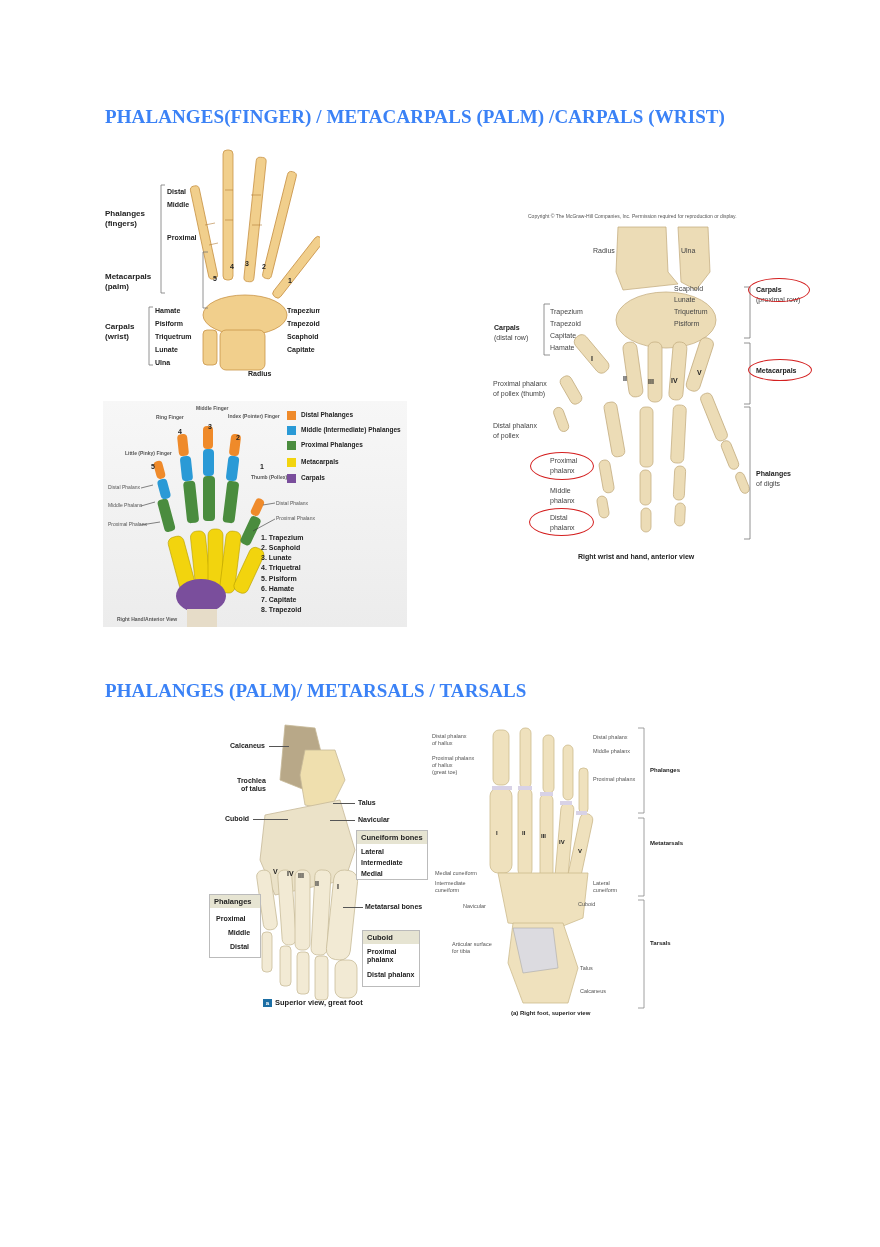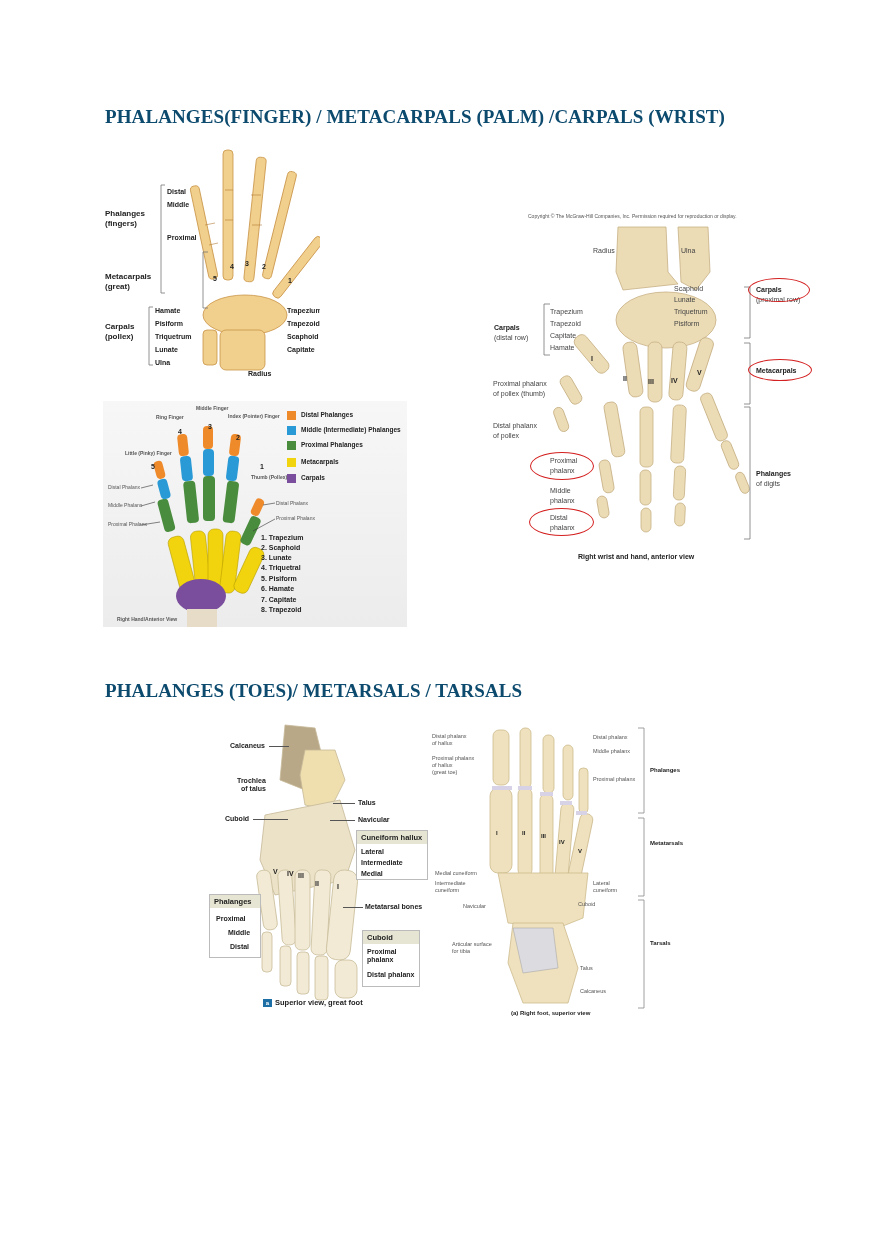--- a/index.html
+++ b/index.html
@@ -1,17 +1,17 @@
 <!DOCTYPE html>
 <html><head>
 <meta charset="utf-8">
 <style>
   html, body { margin: 0; padding: 0; background: #ffffff; }
   body { width: 880px; height: 1247px; position: relative; overflow: hidden; font-family: "Liberation Sans", sans-serif; color: #222; }
-  .heading { position: absolute; left: 105px; font-family: "Liberation Serif", serif; font-weight: bold; font-size: 19px; color: #0c4a6e; letter-spacing: 0.1px; white-space: nowrap; }
+  .heading { position: absolute; left: 105px; font-family: "Liberation Serif", serif; font-weight: bold; font-size: 19px; color: #3b82f6; letter-spacing: 0.1px; white-space: nowrap; }
   .fig { position: absolute; overflow: hidden; }
   .lbl { position: absolute; font-size: 7px; white-space: nowrap; color: #222; line-height: 1.1; }
   .lbl.b { font-weight: bold; }
   .lbl.s { font-size: 5px; color: #555; }
   .lbl.m { font-size: 8px; }
   .lbl.g { color: #444; font-size: 7px; }
   .line { position: absolute; height: 1px; background: #555; }
   .ring { position: absolute; border: 1.5px solid #d42020; border-radius: 50%; }
   .swatch { position: absolute; width: 9px; height: 9px; }
   .box { position: absolute; background: #fff; border: 1px solid #bbb; }
@@ -53,23 +53,23 @@
       <polyline points="103,107 98,107 98,163 103,163"></polyline>
       <polyline points="48,162 44,162 44,220 48,220"></polyline>
     </g>
   </svg>
   <span class="lbl b m" style="left:0; top:65px;">Phalanges</span>
   <span class="lbl b m" style="left:0; top:75px;text-align:right;">(fingers)</span>
   <span class="lbl b" style="left:62px; top:43px;">Distal</span>
   <span class="lbl b" style="left:62px; top:56px;">Middle</span>
   <span class="lbl b" style="left:62px; top:89px;">Proximal</span>
   <span class="lbl b m" style="left:0; top:128px;">Metacarpals</span>
-  <span class="lbl b m" style="left:0; top:138px;">(great)</span>
+  <span class="lbl b m" style="left:0; top:138px;">(palm)</span>
   <span class="lbl b m" style="left:0; top:178px;">Carpals</span>
-  <span class="lbl b m" style="left:0; top:188px;">(pollex)</span>
+  <span class="lbl b m" style="left:0; top:188px;">(wrist)</span>
   <span class="lbl b" style="left:50px; top:162px;">Hamate</span>
   <span class="lbl b" style="left:50px; top:175px;">Pisiform</span>
   <span class="lbl b" style="left:50px; top:188px;">Triquetrum</span>
   <span class="lbl b" style="left:50px; top:201px;">Lunate</span>
   <span class="lbl b" style="left:50px; top:214px;">Ulna</span>
   <span class="lbl b" style="left:182px; top:162px;">Trapezium</span>
   <span class="lbl b" style="left:182px; top:175px;">Trapezoid</span>
   <span class="lbl b" style="left:182px; top:188px;">Scaphoid</span>
   <span class="lbl b" style="left:182px; top:201px;">Capitate</span>
   <span class="lbl b" style="left:143px; top:225px;">Radius</span>
@@ -239,21 +239,21 @@
   <span class="lbl g" style="left:62px; top:275px;">Middle</span>
   <span class="lbl g" style="left:62px; top:285px;">phalanx</span>
   <span class="lbl g" style="left:62px; top:302px;">Distal</span>
   <span class="lbl g" style="left:62px; top:312px;">phalanx</span>
   <div class="ring" style="left:41px; top:296px; width:63px; height:26px;"></div>
   <span class="lbl b" style="left:268px; top:258px;">Phalanges</span>
   <span class="lbl g" style="left:268px; top:268px;">of digits</span>
   <span class="lbl b" style="left:90px; top:341px;">Right wrist and hand, anterior view</span>
 </div>
 
-<div class="heading" style="top:680px;">PHALANGES (TOES)/ METARSALS / TARSALS</div>
+<div class="heading" style="top:680px;">PHALANGES (PALM)/ METARSALS / TARSALS</div>
 
 <div class="fig" style="left:205px; top:720px; width:225px; height:292px;">
   <svg width="225" height="292" style="position:absolute;left:0;top:0;">
     <g stroke="#c7b998" stroke-width="0.8">
       <path d="M80 5 L110 8 L118 40 L100 70 L75 60 Z" fill="#b8a888"></path>
       <path d="M100 30 L130 30 L140 60 L125 90 L100 85 L95 55 Z" fill="#efdfae"></path>
       <path d="M60 95 L135 80 L150 130 L140 160 L70 175 L55 140 Z" fill="#ebe2c8"></path>
     </g>
     <g fill="#f2ead4" stroke="#c9bd9a" stroke-width="0.8">
       <rect x="55" y="150" width="14" height="60" rx="6" transform="rotate(-8 62 180)"></rect>
@@ -273,21 +273,21 @@
   <span class="lbl b" style="left:32px; top:57px;">Trochlea</span>
   <span class="lbl b" style="left:36px; top:65px;">of talus</span>
   <span class="lbl b" style="left:20px; top:95px;">Cuboid</span>
   <span class="line" style="left:48px; top:99px; width:35px;"></span>
   <span class="lbl b" style="left:153px; top:79px;">Talus</span>
   <span class="line" style="left:128px; top:83px; width:22px;"></span>
   <span class="lbl b" style="left:153px; top:96px;">Navicular</span>
   <span class="line" style="left:125px; top:100px; width:25px;"></span>
 
   <div class="box" style="left:151px; top:110px; width:70px; height:48px;">
-    <div class="boxhead">Cuneiform hallux</div>
+    <div class="boxhead">Cuneiform bones</div>
     <div class="lbl b" style="left:4px; top:17px;">Lateral</div>
     <div class="lbl b" style="left:4px; top:28px;">Intermediate</div>
     <div class="lbl b" style="left:4px; top:39px;">Medial</div>
   </div>
 
   <div class="box" style="left:4px; top:174px; width:50px; height:62px;">
     <div class="boxhead">Phalanges</div>
     <div class="lbl b" style="left:6px; top:20px;">Proximal</div>
     <div class="lbl b" style="left:18px; top:34px;">Middle</div>
     <div class="lbl b" style="left:20px; top:48px;">Distal</div>

